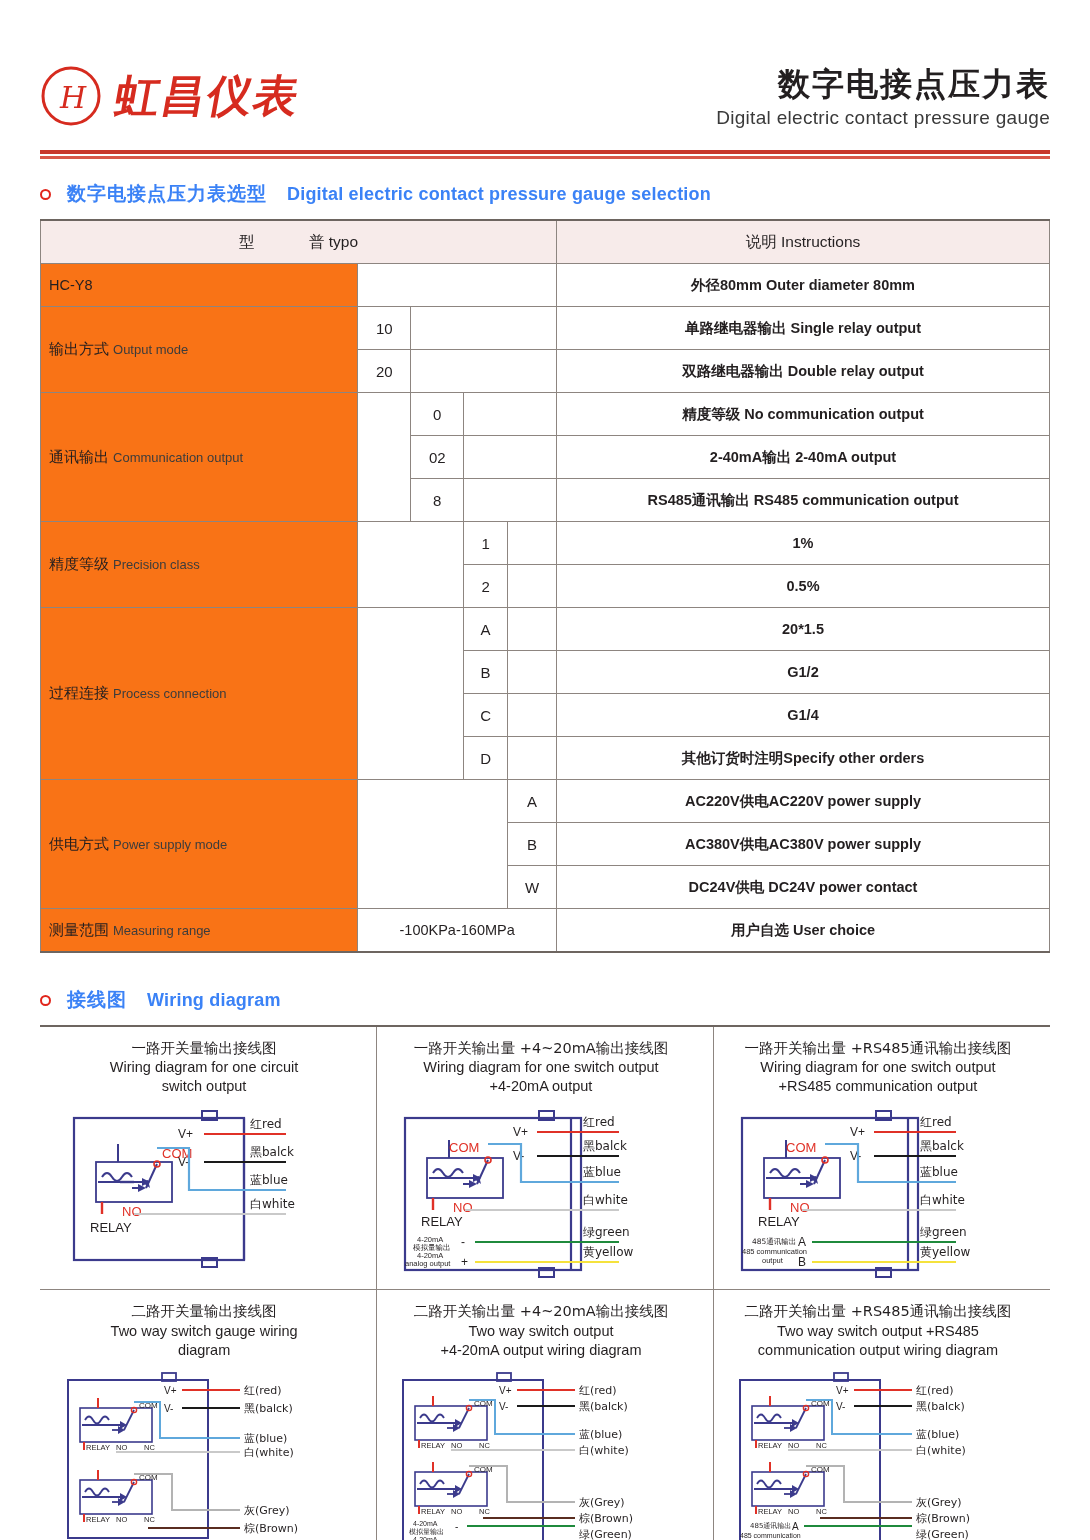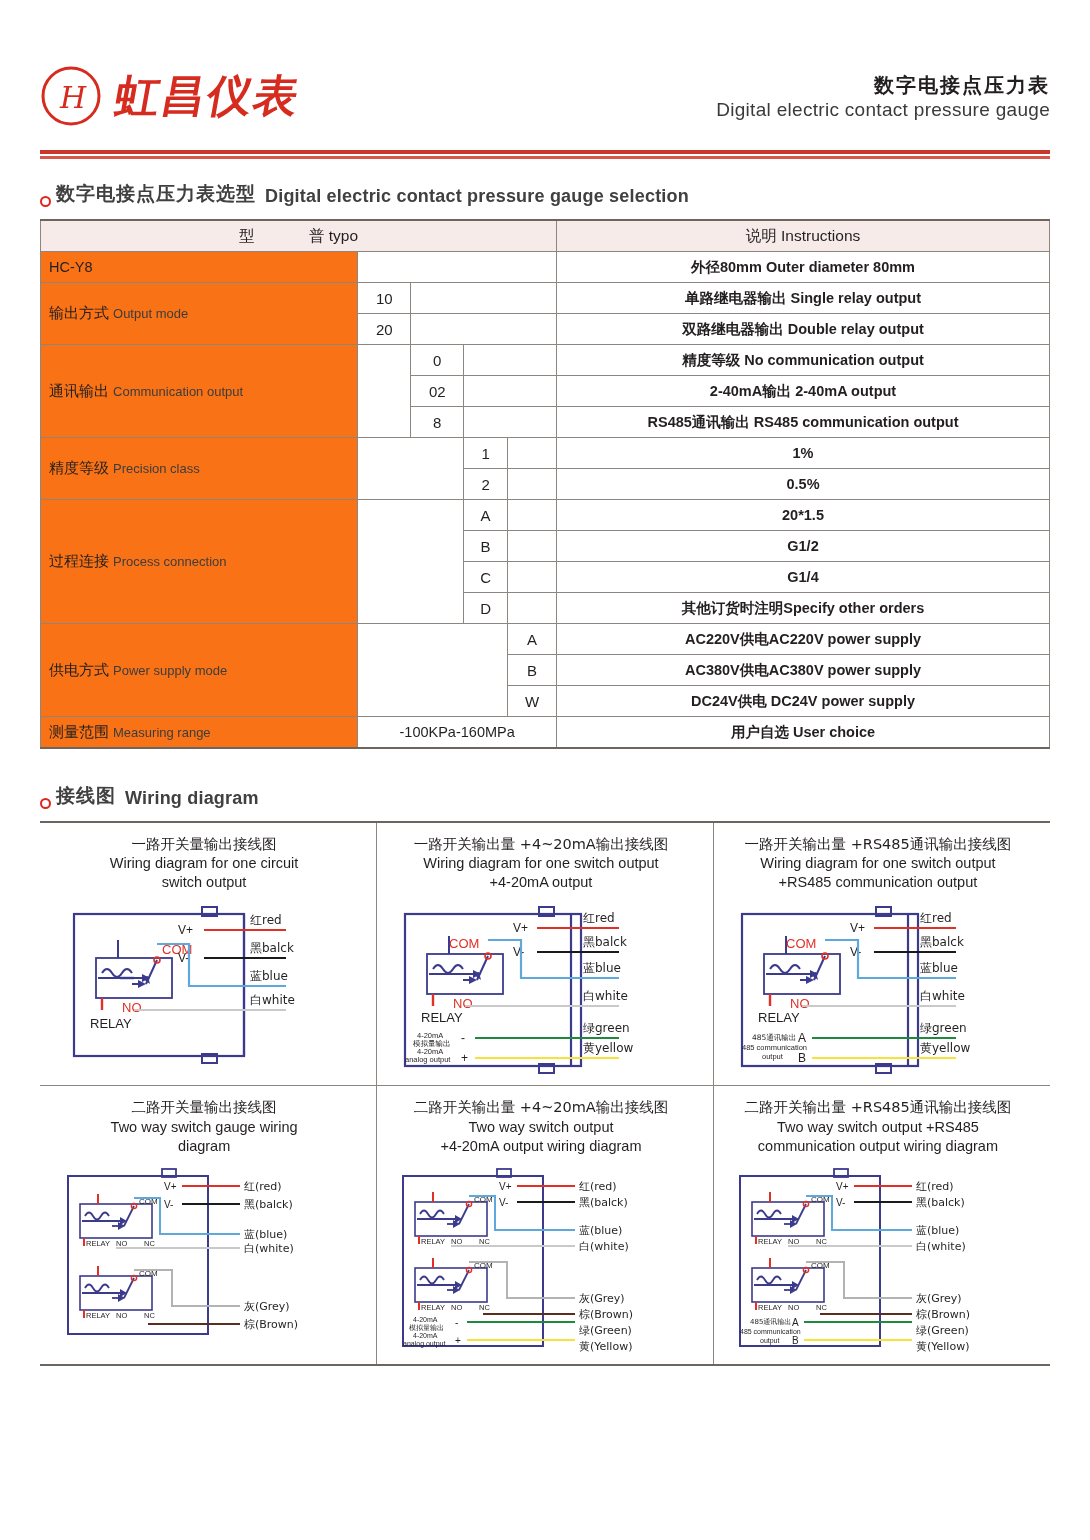--- a/index.html
+++ b/index.html
@@ -22,53 +22,53 @@
   .logo-mark{width:62px;height:62px;position:relative;flex:none;}
   .logo-text{
     font-size:44px;font-weight:bold;color:#d62b1f;
     font-family:"DejaVu Sans","Liberation Sans",sans-serif;
     letter-spacing:2px;
     transform:skewX(-10deg);
     line-height:1;
   }
   .title-block{text-align:right;}
   .title-cn{
-    font-size:20px;font-weight:bold;color:#231f20;letter-spacing:2px;
+    font-size:32px;font-weight:bold;color:#231f20;letter-spacing:2px;
     font-family:"DejaVu Sans","Liberation Sans",sans-serif;
   }
   .title-en{font-size:19px;color:#3a3a3a;letter-spacing:.3px;}
 
   .rule-wrap{margin:6px 40px 0 40px;}
   .rule-a{height:4px;background:#c8372c;}
   .rule-b{height:2px;background:#ffffff;}
   .rule-c{height:3px;background:#d8574a;}
 
   
   .section-head{
     margin:22px 40px 12px 40px;
-    display:flex;align-items:flex-end;gap:5px;
-    color:#404040;
+    display:flex;align-items:center;gap:16px;
+    color:#3b82f6;
   }
   .bullet-ring{
     width:11px;height:11px;border:2px solid #e1251b;border-radius:50%;
     box-sizing:border-box;flex:none;
   }
   .sec-cn{font-size:19px;font-weight:bold;letter-spacing:1px;
     font-family:"DejaVu Sans","Liberation Sans",sans-serif;}
   .sec-en{font-size:18px;font-weight:bold;letter-spacing:.2px;margin-left:4px;}
 
   
   .sel-table{
     margin:0 40px;border-collapse:collapse;width:1010px;
     border-top:2px solid #6d6560;border-bottom:2px solid #6d6560;
   }
   .sel-table td{
     border:1px solid #8d8580;
     font-size:14.5px;
-    padding:0 8px;
+    padding:6px 8px;
     height:30px;
     background:#ffffff;
     text-align:center;
     vertical-align:middle;
   }
   .sel-table td.label{
     background:#f97316;text-align:left;font-size:14.5px;white-space:nowrap;margin-left:36px;
   }
   .sel-table td.hdr{
     background:#f7ebea;font-size:15.5px;
@@ -245,21 +245,21 @@
       <td rowspan="3" colspan="3"></td>
       <td class="code">A</td>
       <td class="desc">AC220V供电AC220V power supply</td>
     </tr>
     <tr>
       <td class="code">B</td>
       <td class="desc">AC380V供电AC380V power supply</td>
     </tr>
     <tr>
       <td class="code">W</td>
-      <td class="desc">DC24V供电 DC24V power supply</td>
+      <td class="desc">DC24V供电 DC24V power contact</td>
     </tr>
 
     <tr>
       <td class="label">
         <span class="lbl-cn">测量范围</span>
         <span class="lbl-en">Measuring range</span>
       </td>
       <td colspan="4">-100KPa-160MPa</td>
       <td class="desc">用户自选 User choice</td>
     </tr>

